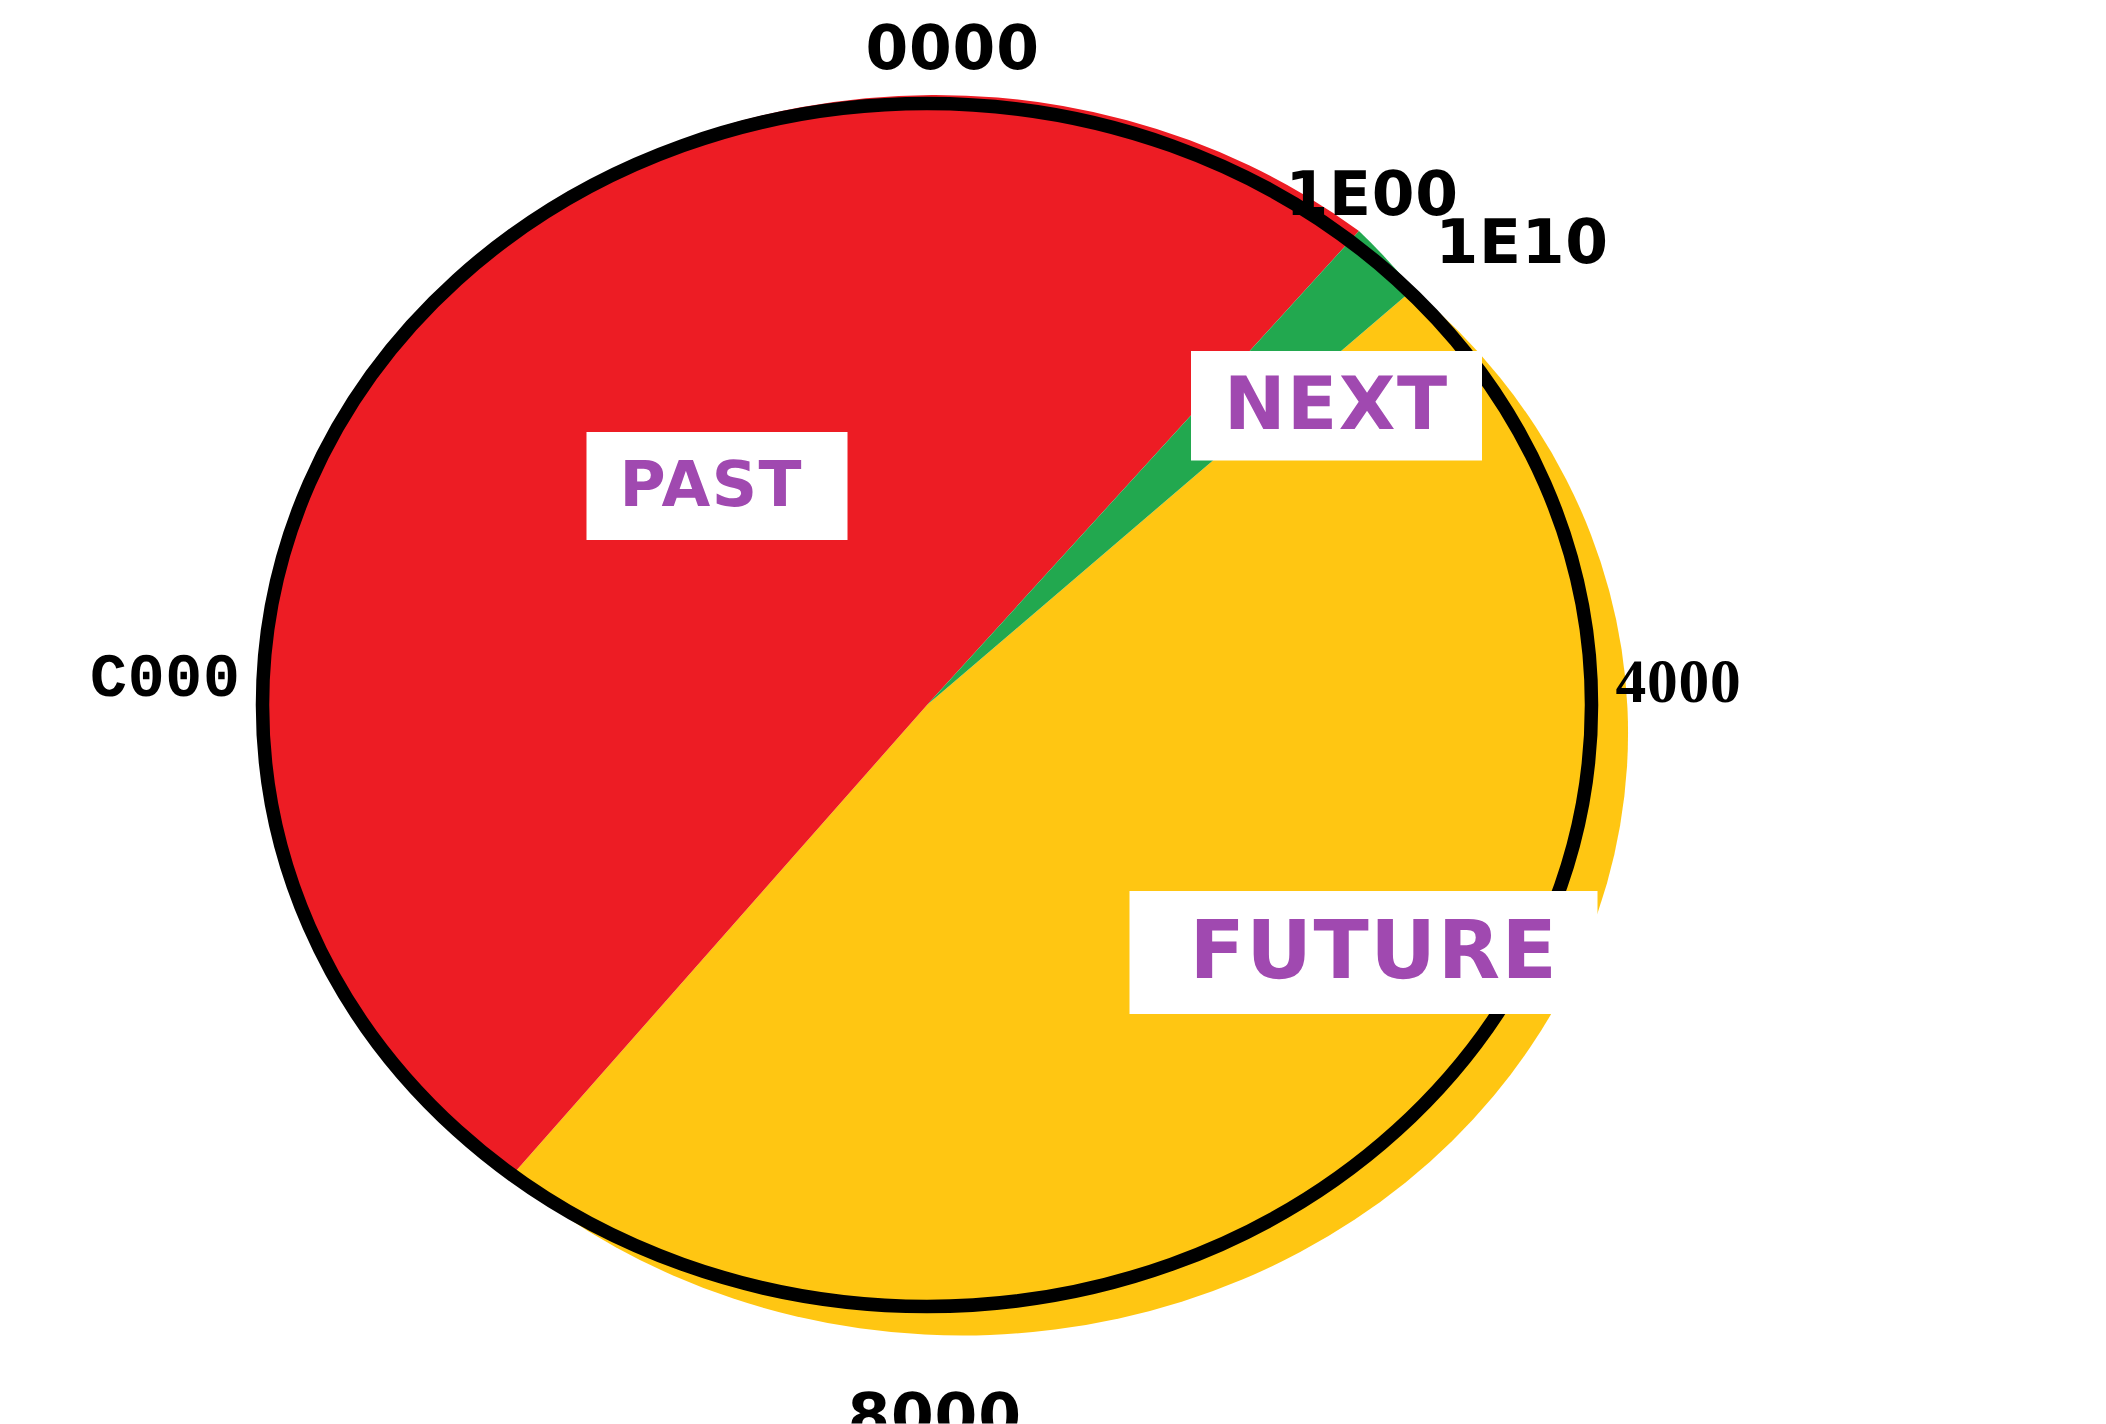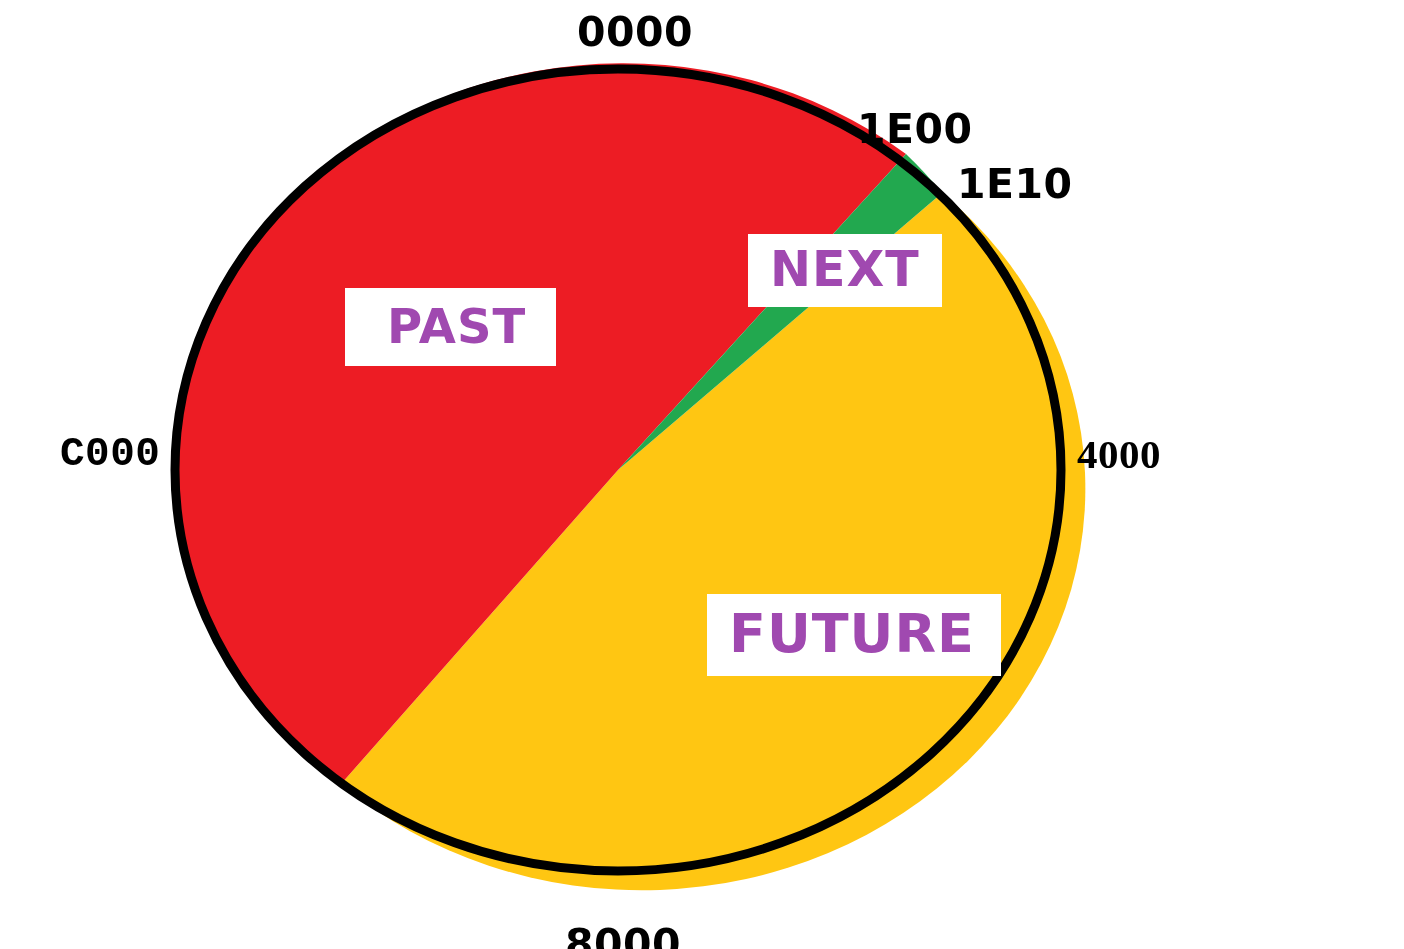--- a/index.html
+++ b/index.html
@@ -42,42 +42,43 @@
   }
   .region-label {
     position: absolute;
     font-family: "DejaVu Sans", "Liberation Sans", sans-serif;
     font-weight: bold;
     color: #a049b0;
     background: #ffffff;
     white-space: nowrap;
     line-height: 1;
     letter-spacing: 1px;
+    margin-left: 46px;
   }
   #label-past {
     left: 345px;
     top: 288px;
-    font-size: 48px;
-    padding: 14px 30px 16px 42px;
+    font-size: 42px;
+    padding: 14px 30px 16px 22px;
   }
   #label-next {
     left: 748px;
     top: 234px;
     font-size: 49px;
     padding: 11px 22px 13px 22px;
   }
   #label-future {
     left: 707px;
     top: 594px;
     font-size: 54px;
-    padding: 13px 26px 15px 22px;
+    padding: 13px 26px 15px 40px;
   }
   #tick-0000 { left: 577px; top: 12px; }
   #tick-1E00 { left: 857px; top: 109px; }
-  #tick-1E10 { left: 957px; top: 164px; }
+  #tick-1E10 { left: 957px; top: 141px; }
   #tick-4000 { left: 1077px; top: 434px; font-family: Liberation Serif, serif; }
   #tick-8000 { left: 565px; top: 924px; }
   #tick-C000 { left: 60px; top: 434px; font-family: Liberation Mono, monospace; }
 </style>
 </head>
 <body>
 
 <div id="diagram-root">
 
   <svg class="wheel" viewBox="0 0 1404 949" xmlns="http://www.w3.org/2000/svg">

